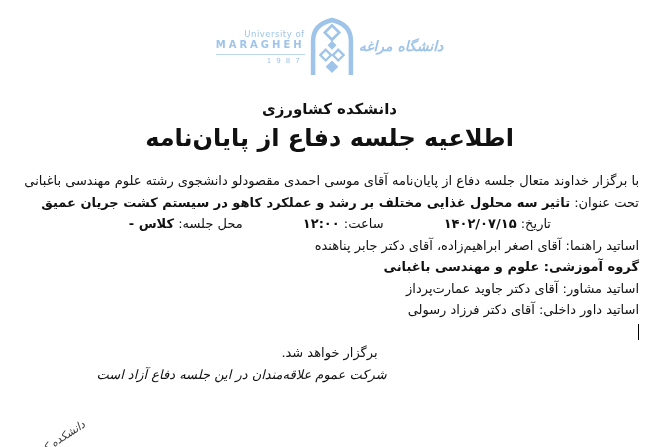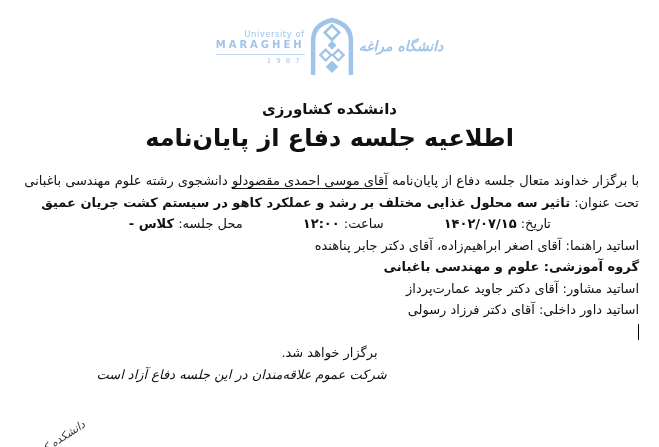--- a/index.html
+++ b/index.html
@@ -72,21 +72,21 @@
     text-align:right;
     margin:18px 20px 0 20px;
     font-size:13px;
   }
   .line{
     margin:0;
     line-height:21.5px;
     white-space:nowrap;
   }
   .b{font-weight:bold;}
-  .u{text-decoration:underline;text-underline-offset:3px;}
+  .u{text-underline-offset:3px;}
   .session-line{padding-right:88px;}
   .seg{display:inline-block;}
   .seg.gap{margin-left:60px;}
   .center-line{text-align:center;white-space:normal;}
   .invite-line{
     text-align:center;
     font-style:italic;
     position:relative;
     left:-88px;
     white-space:normal;

